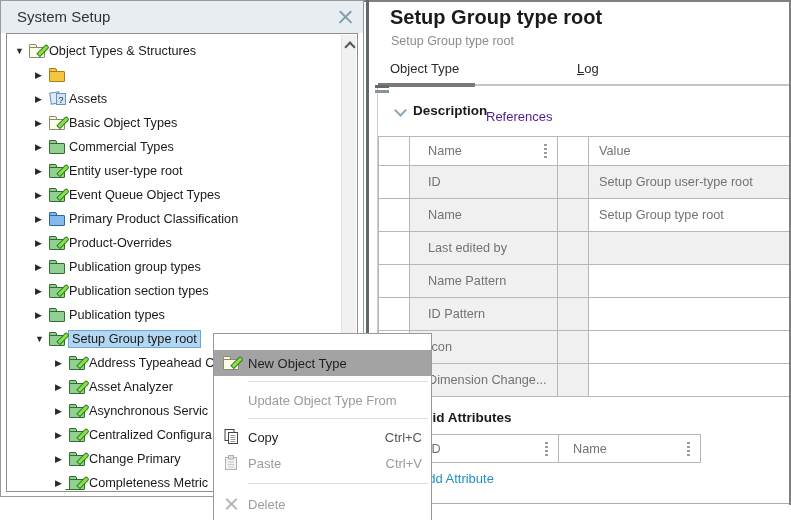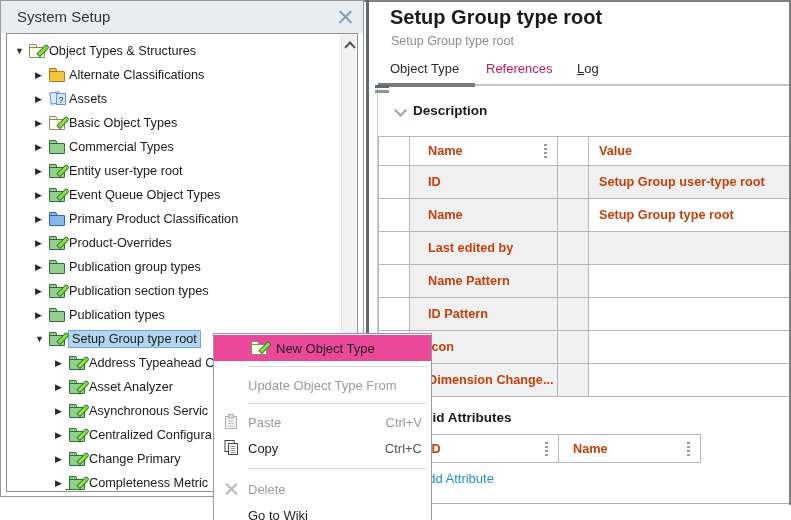--- a/index.html
+++ b/index.html
@@ -46,33 +46,33 @@
   .assets{position:relative;width:17px;height:14px;flex:none;display:inline-block;}
   .assets::before{content:"";position:absolute;left:1px;top:0;width:10px;height:12px;background:#dcebf8;
        border:1px solid #6b93c0;transform:rotate(-8deg);box-sizing:border-box;}
   .assets::after{content:"?";position:absolute;right:0;top:1px;width:10px;height:12px;background:#cfe3f6;
        border:1px solid #6b93c0;font-size:9px;color:#234;text-align:center;line-height:12px;box-sizing:border-box;}
   .partial-icon{position:absolute;left:57px;top:454px;}
   
   .rtitle{position:absolute;left:390px;top:6px;font-size:20px;font-weight:600;color:#1a1a1a;}
   .rsub{position:absolute;left:391px;top:34px;font-size:12.5px;color:#8c8c8c;}
   .tab{position:absolute;top:61px;font-size:13px;cursor:pointer;}
-  .tab-active{color:#2b2b2b;} .tab-dim{color:#be185d;}
+  .tab-active{color:#2b2b2b;} .tab-dim{color:#4c1d95;margin-top:48px;}
   .tab .mn{text-decoration:underline;}
   .tabline{position:absolute;left:378px;top:84px;width:412px;height:2px;background:#c6c6c6;}
   .tabline-dark{position:absolute;left:378px;top:83px;width:97px;height:4px;background:#7a7a7a;}
   .contentbox-left{position:absolute;left:377px;top:86px;width:1px;height:418px;background:#cccccc;}
   .contentbox-bottom{position:absolute;left:378px;top:503px;width:412px;height:1px;background:#adadad;}
   .chev{position:absolute;width:7px;height:7px;border-right:2px solid #8aa7b8;border-bottom:2px solid #8aa7b8;
         transform:rotate(45deg);}
   .sechead{position:absolute;font-size:13.5px;font-weight:bold;color:#1a1a1a;text-align:center;}
   
   table.grid{position:absolute;border-collapse:collapse;table-layout:fixed;font-size:12.7px;}
-  table.grid td,table.grid th{border:1px solid #b7b7b7;padding:0;font-weight:bold;text-align:left;
-        overflow:hidden;white-space:nowrap;position:relative;color:#c2410c;}
+  table.grid td,table.grid th{border:1px solid #b7b7b7;padding:0;font-weight:normal;text-align:left;
+        overflow:hidden;white-space:nowrap;position:relative;color:#737373;}
   .desc-grid{left:378px;top:136px;width:413px;}
   .desc-grid tr.hd{height:29px;} .desc-grid tr{height:33px;}
   .cell-name{background:#f0f0f0;padding-left:18px !important;}
   .cell-mid{background:#f0f0f0;}
   .cell-val{background:#fff;padding-left:10px !important;}
   .cell-val.ro{background:#f0f0f0;}
   .cell-hd{background:#fff;color:#3a3a3a;}
   .hd-name{padding-left:18px !important;} .hd-val{padding-left:10px !important;}
   .grip{width:3px;height:15px;background:repeating-linear-gradient(to bottom,#9a9a9a 0 2px,transparent 2px 4px);}
   .grip.abs{position:absolute;right:10px;top:50%;margin-top:-7px;}
@@ -80,21 +80,21 @@
   .va-grid{left:378px;top:434px;width:322px;}
   .va-grid tr{height:28px;}
   .addlink{position:absolute;left:409px;top:471px;font-size:13px;color:#2491c6;cursor:pointer;}
   
   .menu{position:absolute;left:213px;top:333px;width:219px;height:200px;background:#fff;
         border:1px solid #999;box-sizing:border-box;z-index:10;font-size:13px;}
   .mitem{height:26px;display:flex;align-items:center;cursor:pointer;}
   .mitem .mic{width:34px;flex:none;display:flex;justify-content:center;align-items:center;}
   .mitem .mlb{flex:1;color:#1f1f1f;}
   .mitem .msc{padding-right:9px;color:#555;}
-  .mitem.hl{background:#ec4899;margin-top:1px;padding-left:28px;}
+  .mitem.hl{background:#a3a3a3;margin-top:16px;}
   .mitem.dis .mlb,.mitem.dis .msc{color:#9b9b9b;}
   .msep{height:1px;background:#dcdcdc;margin:5px 3px 5px 34px;}
   .msep.big{margin-top:7px;margin-bottom:7px;}
   .xgray{position:relative;width:13px;height:13px;}
   .xgray::before,.xgray::after{content:"";position:absolute;left:-1px;top:5.5px;width:15px;height:2px;
         background:#b8b8b8;}
   .xgray::before{transform:rotate(45deg);} .xgray::after{transform:rotate(-45deg);}
 </style>
 </head>
 <body>
@@ -207,21 +207,20 @@
       <div class="trow" style="padding-left:6px">
         <span class="arr">▼</span>
         <span class="fold fe-white">
             <i class="pen"></i>
           </span>
         <span class="tlb">Object Types &amp; Structures</span>
       </div>
       <div class="trow" style="padding-left:26px">
         <span class="arr">▶</span>
         <span class="fold f-orange"></span>
-        <span class="tlb">Alternate Classifications</span>
       </div>
       <div class="trow" style="padding-left:26px">
         <span class="arr">▶</span>
         <span class="assets"></span>
         <span class="tlb">Assets</span>
       </div>
       <div class="trow" style="padding-left:26px">
         <span class="arr">▶</span>
         <span class="fold fe-white">
             <i class="pen"></i>
@@ -343,42 +342,42 @@
         </span>
       </span>
     <span class="mlb">New Object Type</span>
   </div>
   <div class="msep"></div>
   <div class="mitem dis">
     <span class="mic"></span>
     <span class="mlb">Update Object Type From</span>
   </div>
   <div class="msep"></div>
+  <div class="mitem">
+    <span class="mic">
+        <svg width="15" height="16" viewBox="0 0 15 16">
+          <rect x="1" y="0.5" width="9" height="11" fill="#fff" stroke="#444"></rect>
+          <rect x="4.5" y="3.5" width="9" height="11" fill="#fff" stroke="#444"></rect>
+          <path d="M6.5 6.5h5M6.5 8.5h5M6.5 10.5h5M6.5 12.5h5" stroke="#999" stroke-width="1"></path>
+        </svg>
+      </span>
+    <span class="mlb">Copy</span>
+    <span class="msc">Ctrl+C</span>
+  </div>
   <div class="mitem dis">
     <span class="mic">
         <svg width="14" height="16" viewBox="0 0 14 16">
           <rect x="1.5" y="2.5" width="11" height="12" fill="#f2f2f2" stroke="#b0b0b0"></rect>
           <rect x="4.5" y="0.5" width="5" height="3.5" fill="#e0e0e0" stroke="#b0b0b0"></rect>
           <path d="M4 7h6M4 9.5h6M4 12h6" stroke="#c8c8c8"></path>
         </svg>
       </span>
     <span class="mlb">Paste</span>
     <span class="msc">Ctrl+V</span>
   </div>
-  <div class="mitem">
-    <span class="mic">
-        <svg width="15" height="16" viewBox="0 0 15 16">
-          <rect x="1" y="0.5" width="9" height="11" fill="#fff" stroke="#444"></rect>
-          <rect x="4.5" y="3.5" width="9" height="11" fill="#fff" stroke="#444"></rect>
-          <path d="M6.5 6.5h5M6.5 8.5h5M6.5 10.5h5M6.5 12.5h5" stroke="#999" stroke-width="1"></path>
-        </svg>
-      </span>
-    <span class="mlb">Copy</span>
-    <span class="msc">Ctrl+C</span>
-  </div>
   <div class="msep big"></div>
   <div class="mitem dis">
     <span class="mic">
         <span class="xgray"></span>
       </span>
     <span class="mlb">Delete</span>
   </div>
   <div class="mitem">
     <span class="mic"></span>
     <span class="mlb">Go to Wiki</span>

